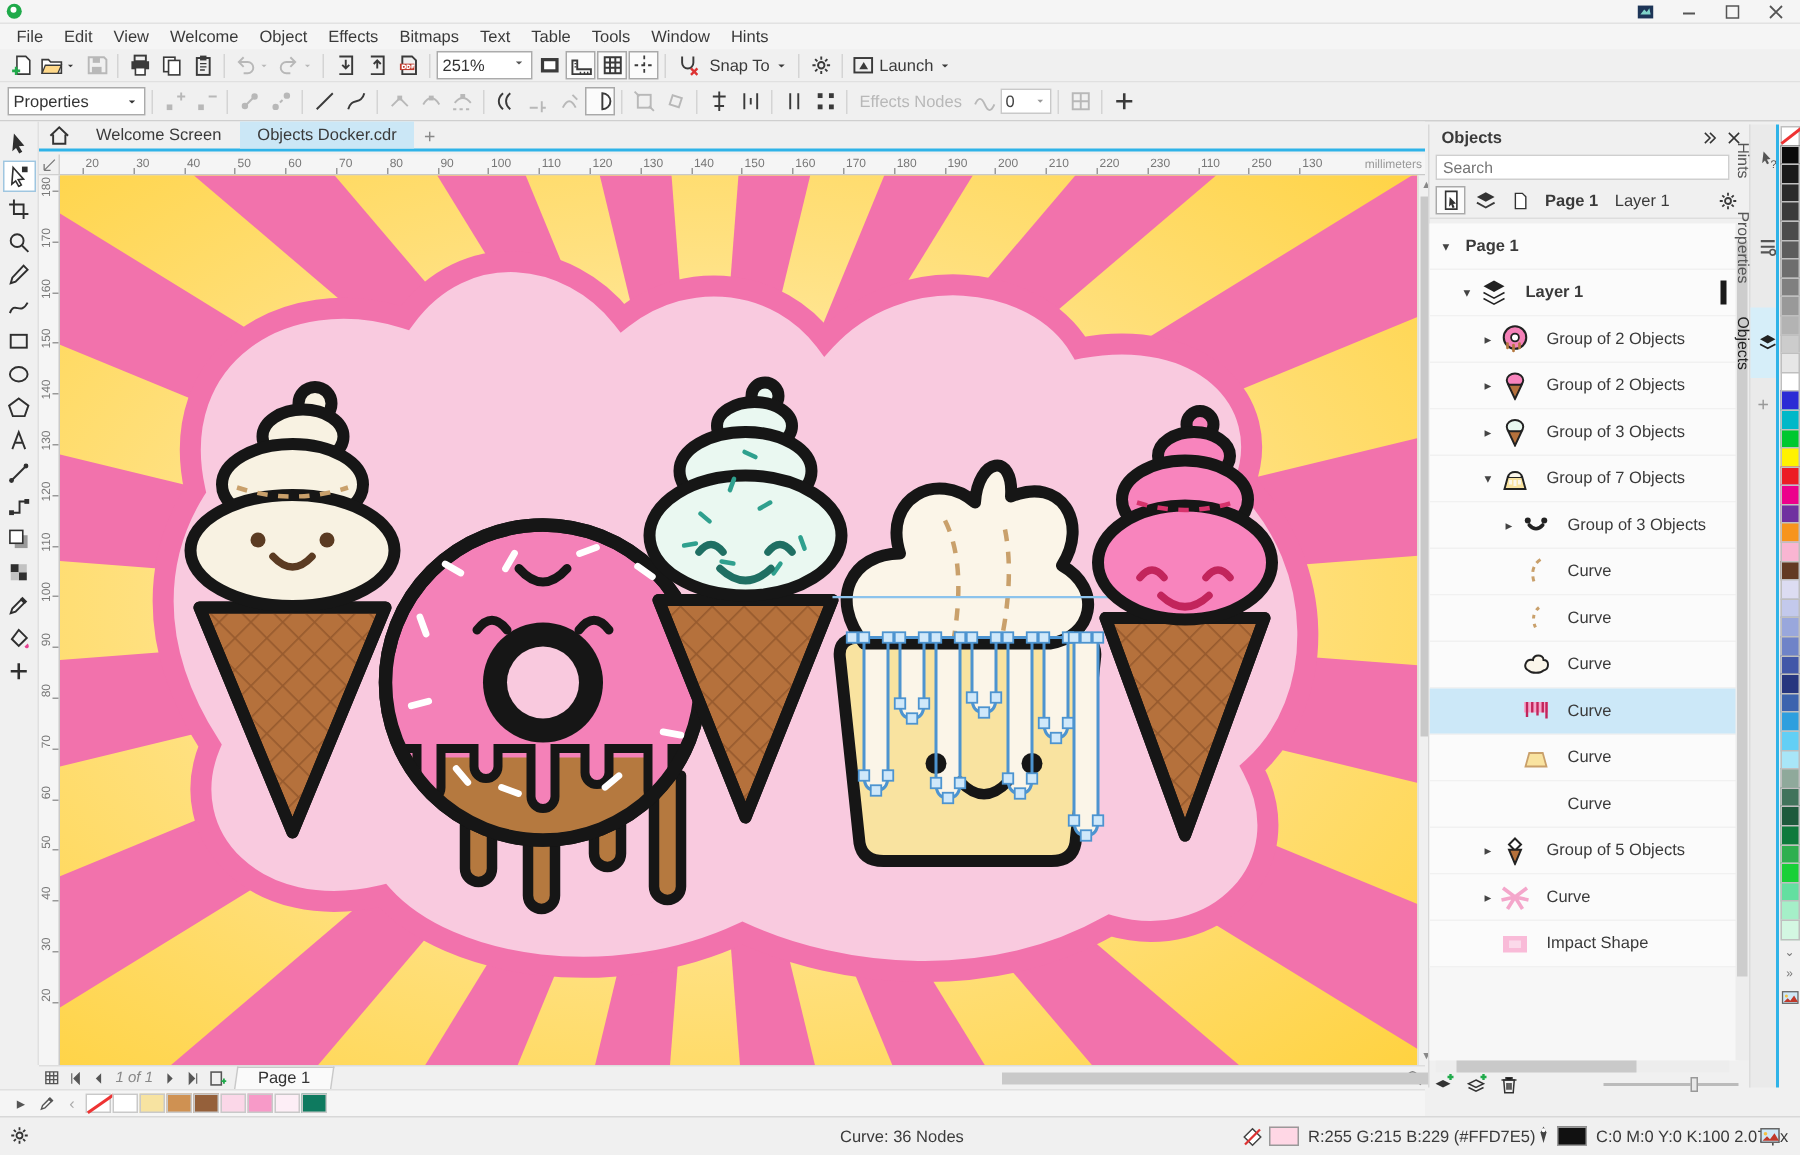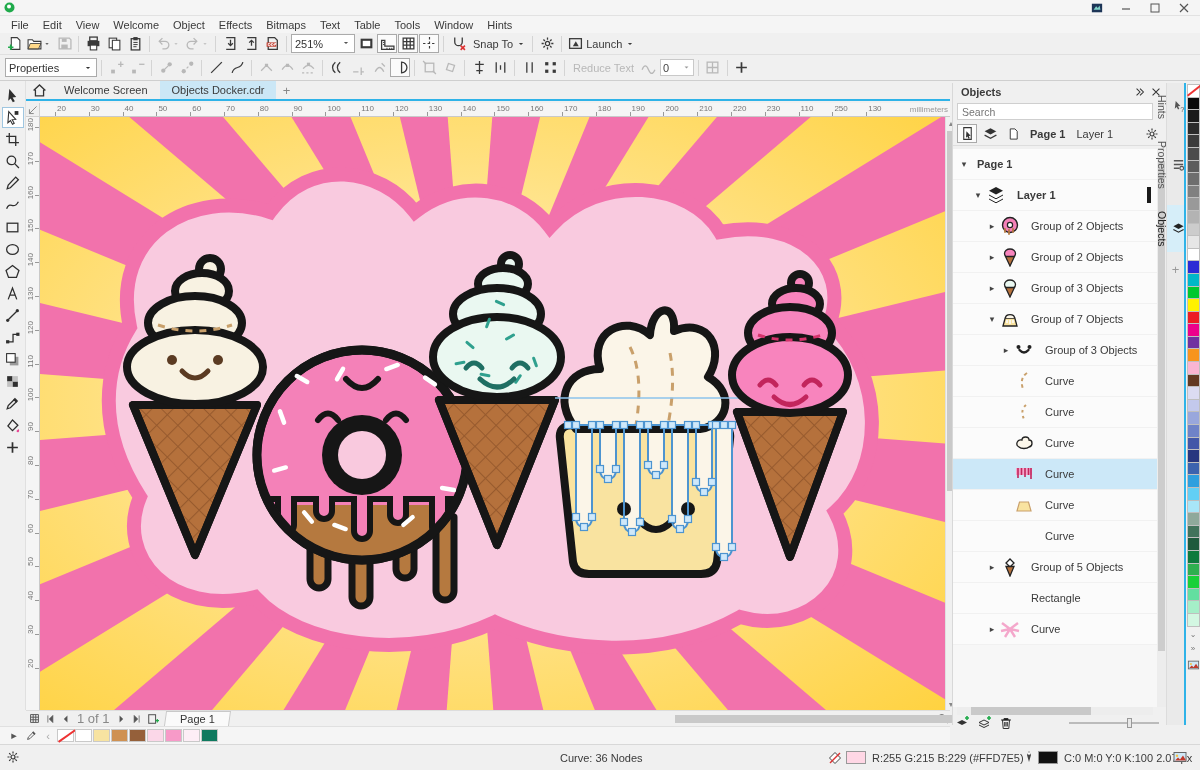--- a/index.html
+++ b/index.html
@@ -56,21 +56,21 @@
 
   
   #canvas { left:40px; top:117px; width:905px; height:593px; background:#FFD23F; overflow:hidden; }
 
   
   #vscroll { left:945px; top:117px; width:10px; height:593px; background:#F0F0F0; border-left:1px solid #e0e0e0;}
   #vscroll .thumb { position:absolute; left:1px; width:8px; top:14px; height:360px; background:#C9C9C9; }
   #vscroll .arr { position:absolute; left:0; width:10px; height:12px; color:#888; display:flex;align-items:center;justify-content:center; font-size:7px;}
   #navrow { left:26px; top:710px; width:924px; height:16px; background:#F0F0F0; display:flex; align-items:center; border-top:1px solid #ddd;}
   .navbtn { width:16px; height:14px; display:inline-flex; align-items:center; justify-content:center; color:#555; }
-  .pagecounter { color:#888; font-size:13px; padding:0 3px; }
+  .pagecounter { color:#888; font-size:10px; padding:0 3px;font-style:italic; }
   .pagetab { height:15px; padding:0 14px; background:#FAFAFA; border:1px solid #c9c9c9; border-bottom:none; display:inline-flex; align-items:center; margin-left:4px; transform:skewX(-8deg);}
   .pagetab span{ transform:skewX(8deg); }
   #hscroll { flex:1; height:10px; margin:0 6px; background:#F0F0F0; position:relative; }
   #hscroll .thumb { position:absolute; left:440px; width:360px; top:1px; height:8px; background:#C9C9C9;}
 
   
   #docpal { left:0; top:726px; width:950px; height:18px; background:#F5F5F5; display:flex; align-items:center; gap:1px; padding-left:6px; border-top:1px solid #e0e0e0;}
   .dswatch { width:17px; height:13px; border:1px solid #c9c9c9; background:#fff; position:relative; }
   .dswatch.none::after { content:""; position:absolute; left:0; top:11px; width:21px; height:1.5px; background:#e33; transform:rotate(-35deg); transform-origin:0 0; }
 
@@ -435,21 +435,21 @@
     <span class="tbtn  en">
       <svg width="15" height="15" viewBox="0 0 14 14">
         <rect x="2" y="2" width="3" height="3" fill="currentColor"></rect>
         <rect x="9" y="2" width="3" height="3" fill="currentColor"></rect>
         <rect x="2" y="9" width="3" height="3" fill="currentColor"></rect>
         <rect x="9" y="9" width="3" height="3" fill="currentColor"></rect>
       </svg>
     </span>
     <span class="tsep"></span>
     <span class="tbtn disabled">
-      <span class="tlabel" style="color:inherit">Reduce Text</span>
+      <span class="tlabel" style="color:inherit">Effects Nodes</span>
     </span>
     <span class="tbtn  disabled">
       <svg width="15" height="15" viewBox="0 0 14 14">
         <path d="M1 9q3-7 6 0t6 0" class="s" stroke-width="1.4"></path>
       </svg>
     </span>
     <span class="spin">
       <span style="color:#444">0</span>
       <span style="flex:1"></span>
       <svg width="9" height="9" viewBox="0 0 14 14">
@@ -1163,37 +1163,40 @@
         <span class="thumb">
           <svg width="22" height="20" viewBox="0 0 22 20">
             <path d="M11 2l4 4-4 4-4-4z" fill="#fff" stroke="#222" stroke-width="1.3"></path>
             <path d="M7 9.5h8L11 19z" fill="#B5713C" stroke="#222" stroke-width="1.3"></path>
           </svg>
         </span>
         <span class="lab  ">Group of 5 Objects</span>
     <span class="right"></span>
       </div>
       <div class="trow " style="padding-left:34px">
-    <span class="exp"></span>
-        <span class="thumb">
-          <svg width="22" height="20" viewBox="0 0 22 20"></svg>
-        </span>
-        <span class="lab  ">Rectangle</span>
-    <span class="right"></span>
-      </div>
-      <div class="trow " style="padding-left:34px">
     <span class="exp">▸</span>
         <span class="thumb">
           <svg width="22" height="20" viewBox="0 0 22 20">
             <g stroke="#F4A7CB" stroke-width="2.4">
               <path d="M11 10L3 4M11 10l8-6M11 10L2 12M11 10l9 2M11 10l-5 8M11 10l5 8"></path>
             </g>
           </svg>
         </span>
         <span class="lab  ">Curve</span>
+    <span class="right"></span>
+      </div>
+      <div class="trow " style="padding-left:34px">
+    <span class="exp"></span>
+        <span class="thumb">
+          <svg width="22" height="20" viewBox="0 0 22 20">
+            <rect x="3" y="5" width="16" height="11" fill="#F9BBD8"></rect>
+            <rect x="7" y="8" width="8" height="5" fill="#FBD9EA"></rect>
+          </svg>
+        </span>
+        <span class="lab  ">Impact Shape</span>
     <span class="right"></span>
       </div>
     </div>
   <div id="treescroll">
       <div class="thumb"></div>
     </div>
   <div id="dockbottom">
     <div id="dockhscroll">
         <div class="thumb"></div>
       </div>

